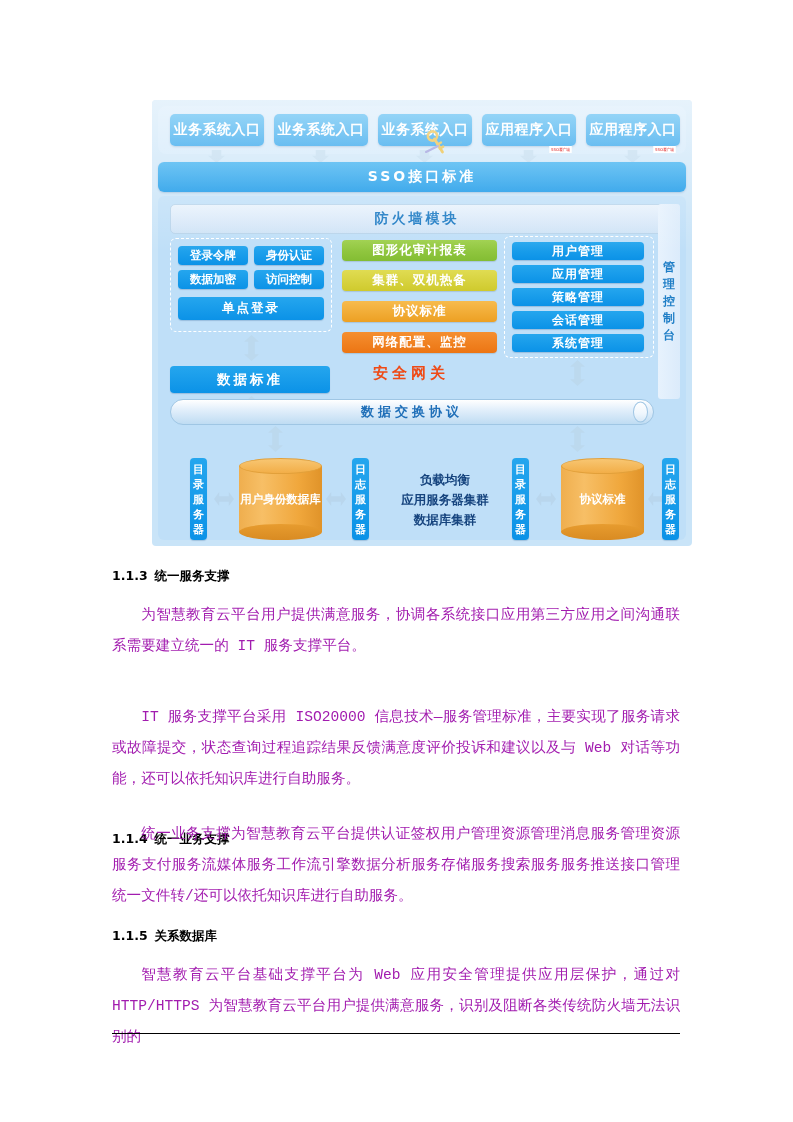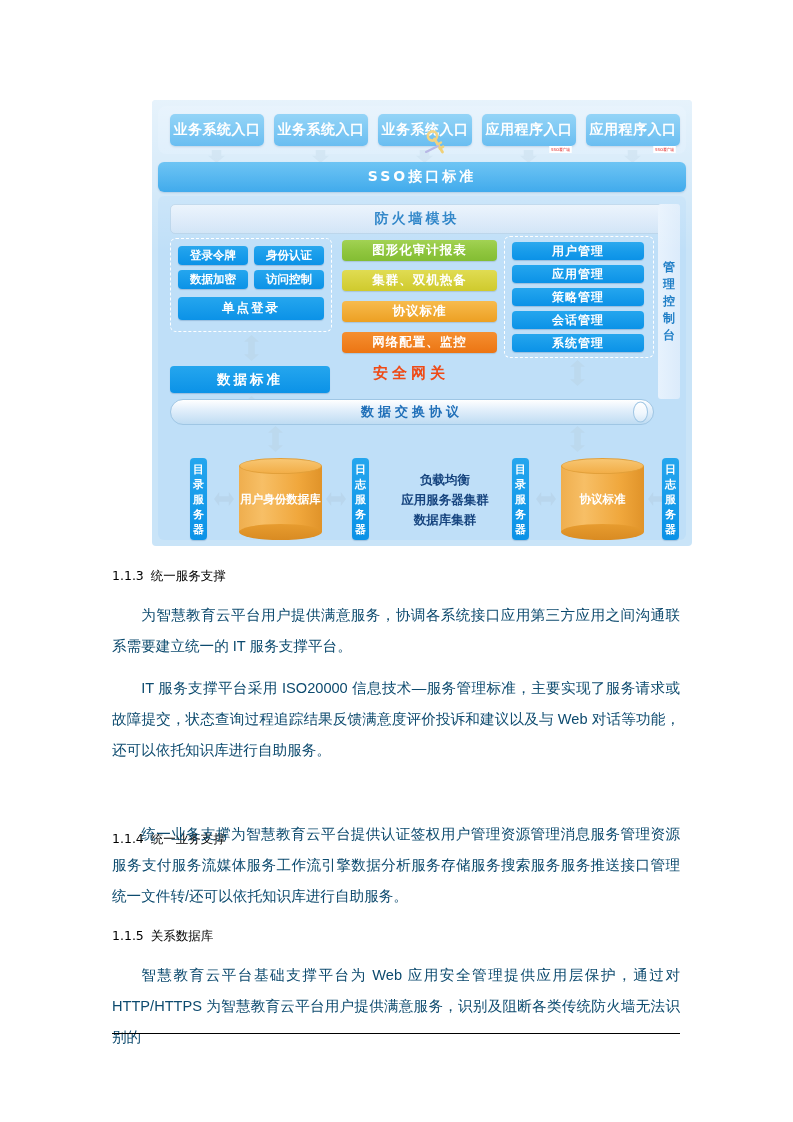--- a/index.html
+++ b/index.html
@@ -155,27 +155,27 @@
   }
   .cluster-text{
     position:absolute;text-align:center;color:#16447e;
     font-size:12.5px;font-weight:bold;line-height:20px;
   }
 
   
   .doc{position:absolute;left:112px;width:568px;}
   h3.sec{
     margin:0;font-family:"DejaVu Sans","Liberation Sans",sans-serif;
-    font-size:12.5px;font-weight:normal;color:#000;letter-spacing:0;
+    font-size:12.5px;font-weight:bold;color:#000;letter-spacing:0;
   }
   h3.sec .num{margin-right:7px;}
   p.para{
-    margin:0;font-size:14.6px;line-height:31px;color:#0c4a6e;
+    margin:0;font-size:14.6px;line-height:31px;color:#a21caf;
     text-align:justify;text-indent:2em;
-    font-family:Liberation Sans, sans-serif;
+    font-family:Liberation Mono, monospace;
   }
   hr.footrule{
     position:absolute;left:112px;top:1033px;width:568px;height:0;
     border:0;border-top:1.3px solid #000;margin:0;
   }
 </style>
 </head>
 <body>
 
 <div id="page">
@@ -342,21 +342,21 @@
   <div class="doc" style="top:568px;">
     <h3 class="sec">
       <span class="num">1.1.3</span><span>统一服务支撑</span>
     </h3>
   </div>
 
   <div class="doc" style="top:600px;">
     <p class="para">为智慧教育云平台用户提供满意服务，协调各系统接口应用第三方应用之间沟通联系需要建立统一的 IT 服务支撑平台。</p>
   </div>
 
-  <div class="doc" style="top:673px;">
+  <div class="doc" style="top:702px;">
     <p class="para">IT 服务支撑平台采用 ISO20000 信息技术—服务管理标准，主要实现了服务请求或故障提交，状态查询过程追踪结果反馈满意度评价投诉和建议以及与 Web 对话等功能，还可以依托知识库进行自助服务。</p>
   </div>
 
   <div class="doc" style="top:787px;margin-top:44px;">
     <h3 class="sec">
       <span class="num">1.1.4</span><span>统一业务支撑</span>
     </h3>
   </div>
 
   <div class="doc" style="top:819px;">

